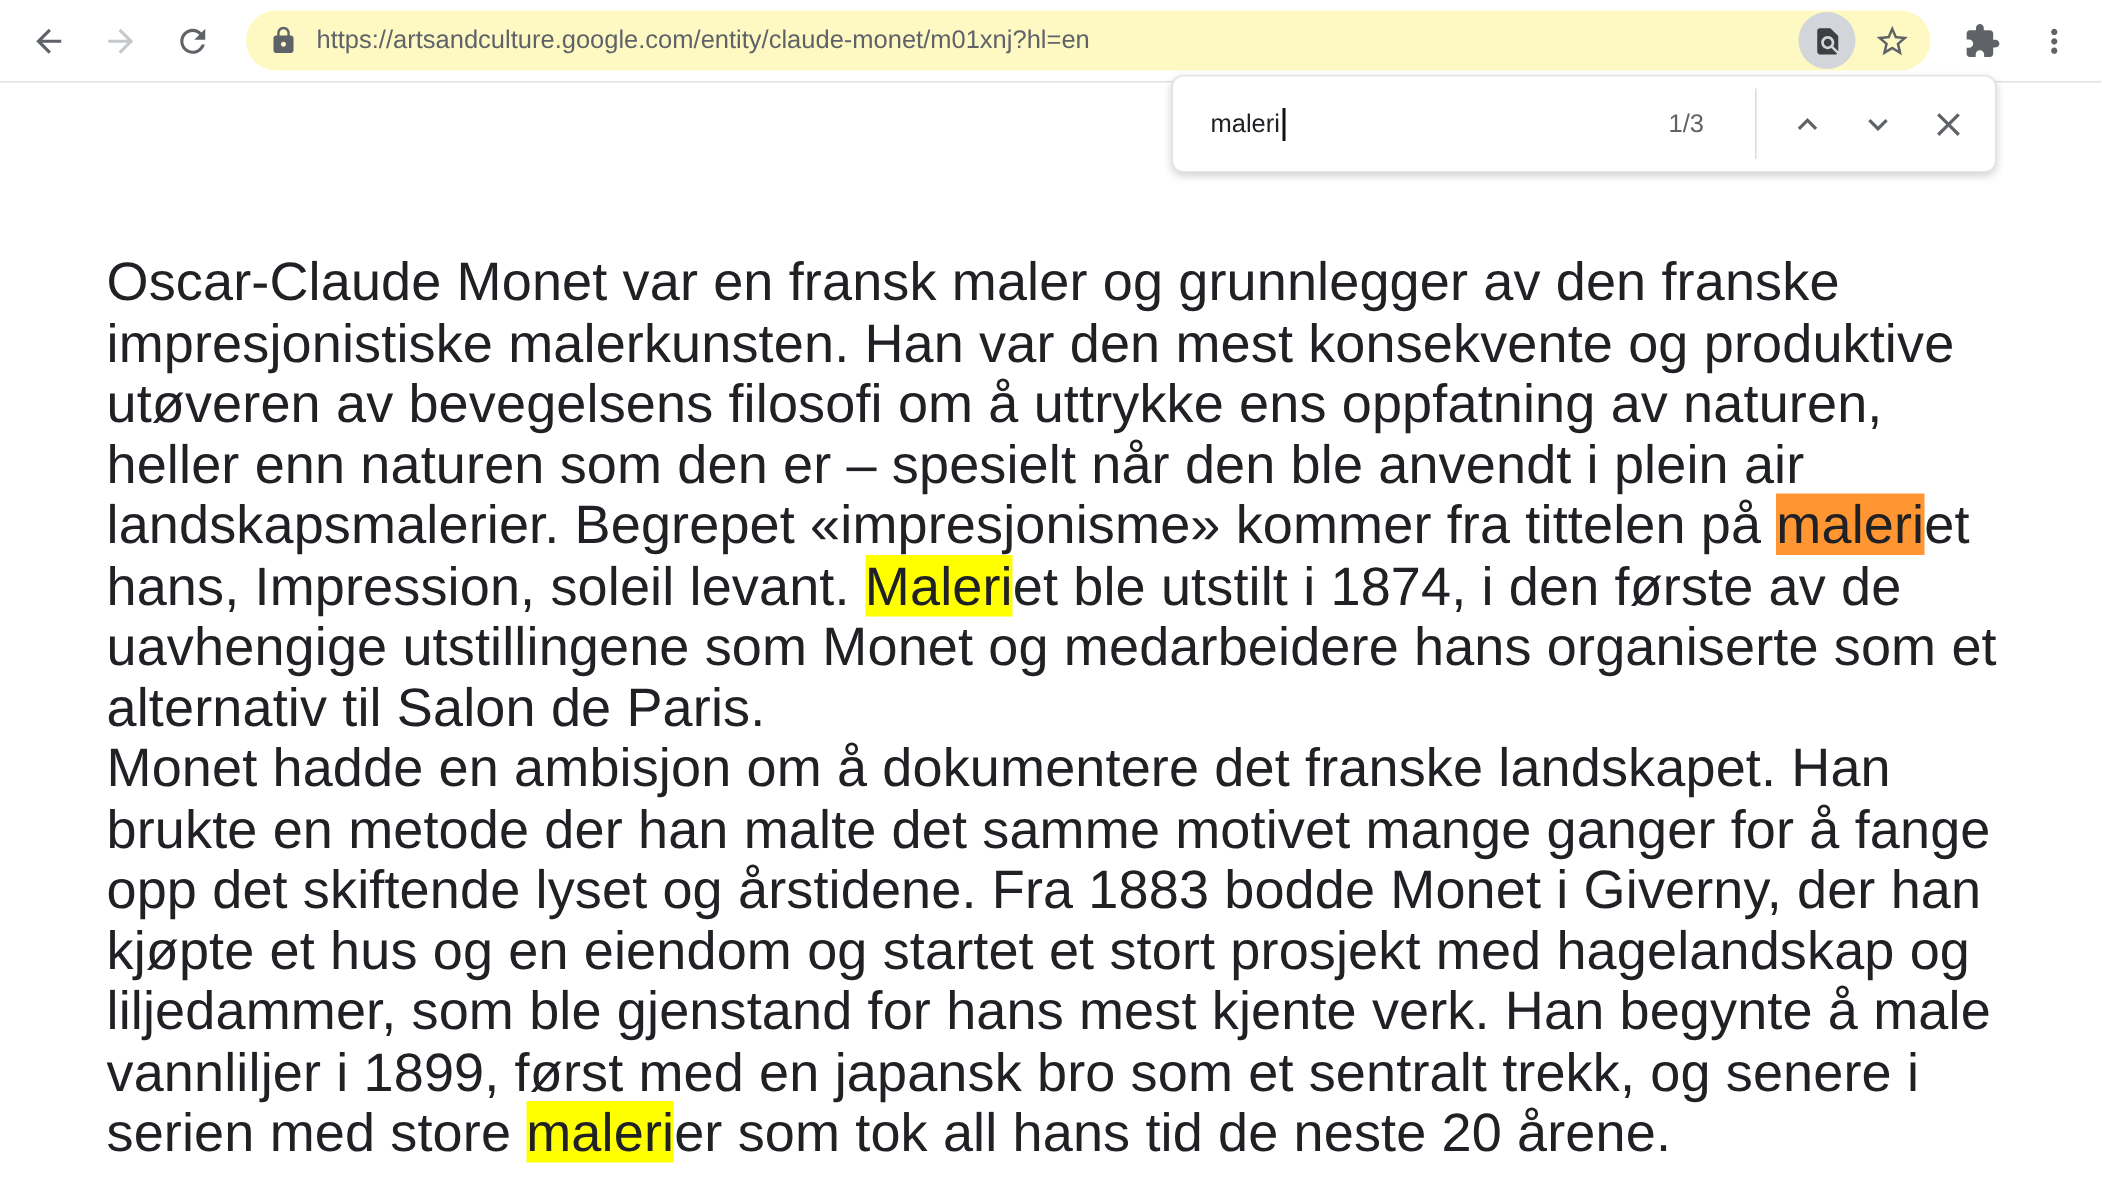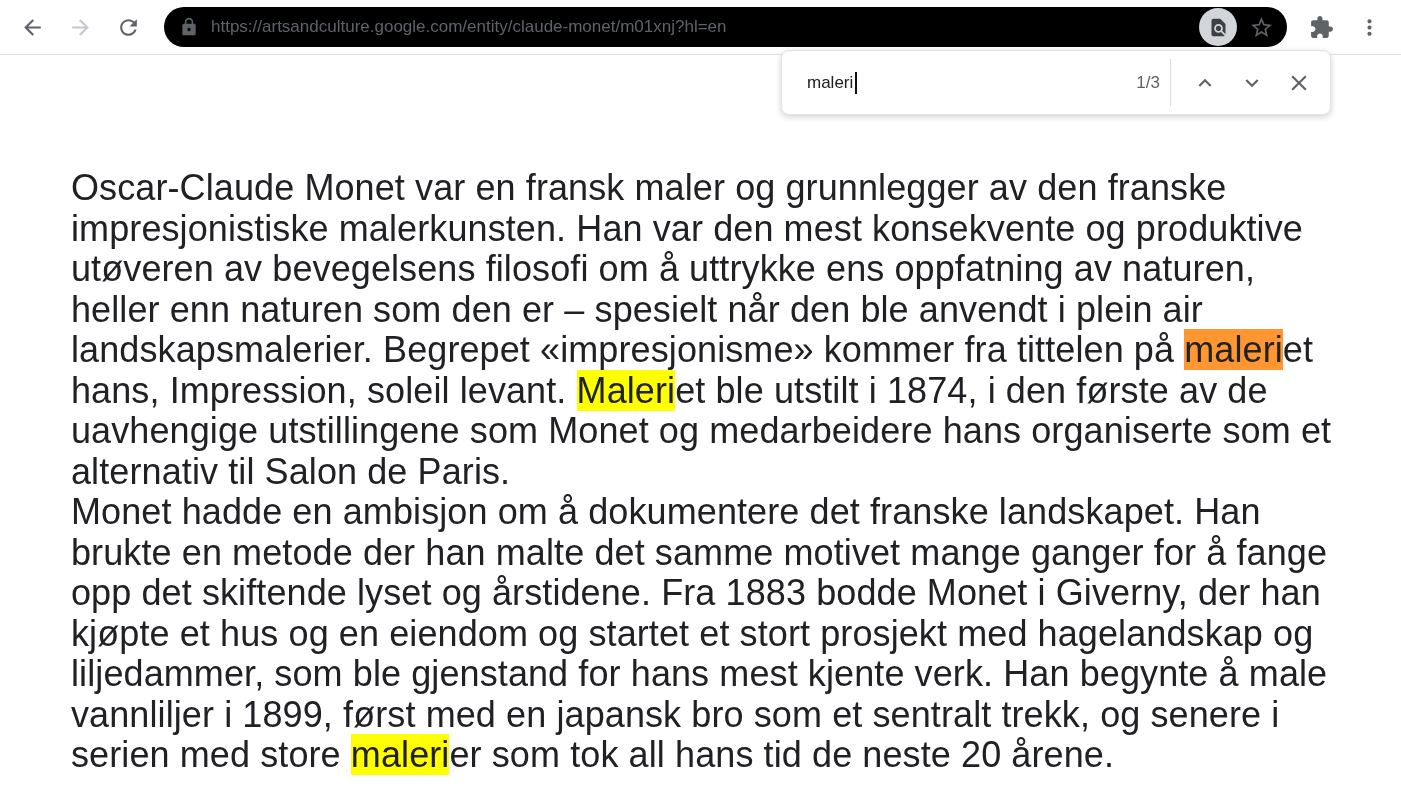--- a/index.html
+++ b/index.html
@@ -24,21 +24,21 @@
     display: flex; align-items: center; justify-content: center;
     background: transparent; border: none; padding: 0;
     color: #5f6368; cursor: pointer; margin-right: 8px;
   }
   .icon-btn svg { width: 25px; height: 25px; fill: currentColor; }
   .icon-btn.disabled { color: #c5c8cc; }
   .url-bar {
     flex: 1; min-width: 0;
     height: 40px;
     margin: 0 14px 0 8px;
-    background: #000000;
+    background: #fef9c3;
     border-radius: 20px;
     display: flex; align-items: center;
     padding: 0 8px 0 15px;
   }
   .lock { color: #5f6368; flex: none; display: flex; }
   .lock svg { width: 20px; height: 20px; fill: currentColor; }
   .url-text {
     flex: 1; min-width: 0;
     margin-left: 12px;
     font-size: 17px; color: #5f6368;
@@ -74,21 +74,21 @@
     cursor: text;
   }
   .caret {
     display: inline-block;
     width: 2px; height: 22px;
     background: #111;
     margin-left: 2px;
     animation: blink 1s steps(1) infinite;
   }
   @keyframes blink { 50% { opacity: 0; } }
-  .find-count { flex: none; font-size: 17px; color: #5f6368; margin-right: 10px; }
+  .find-count { flex: none; font-size: 17px; color: #5f6368; margin-right: 34px; }
   .find-divider { flex: none; width: 1px; height: 47px; background: #dadce0; }
   .find-controls { flex: none; display: flex; align-items: center; padding: 0 8px 0 10px; }
   .find-btn {
     width: 47px; height: 47px;
     display: flex; align-items: center; justify-content: center;
     background: transparent; border: none; padding: 0;
     color: #5f6368; cursor: pointer;
   }
   .find-btn svg { width: 26px; height: 26px; fill: currentColor; }
   

